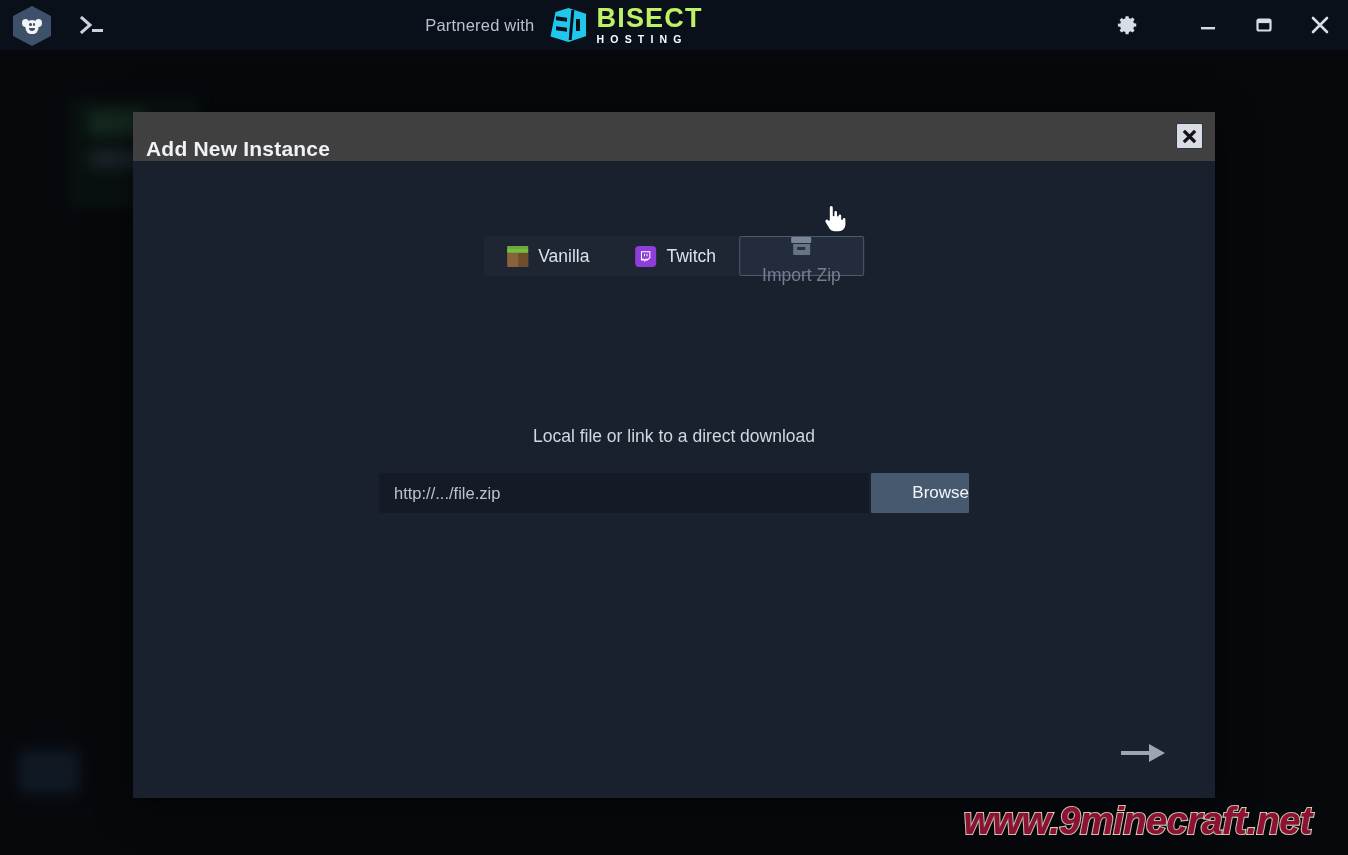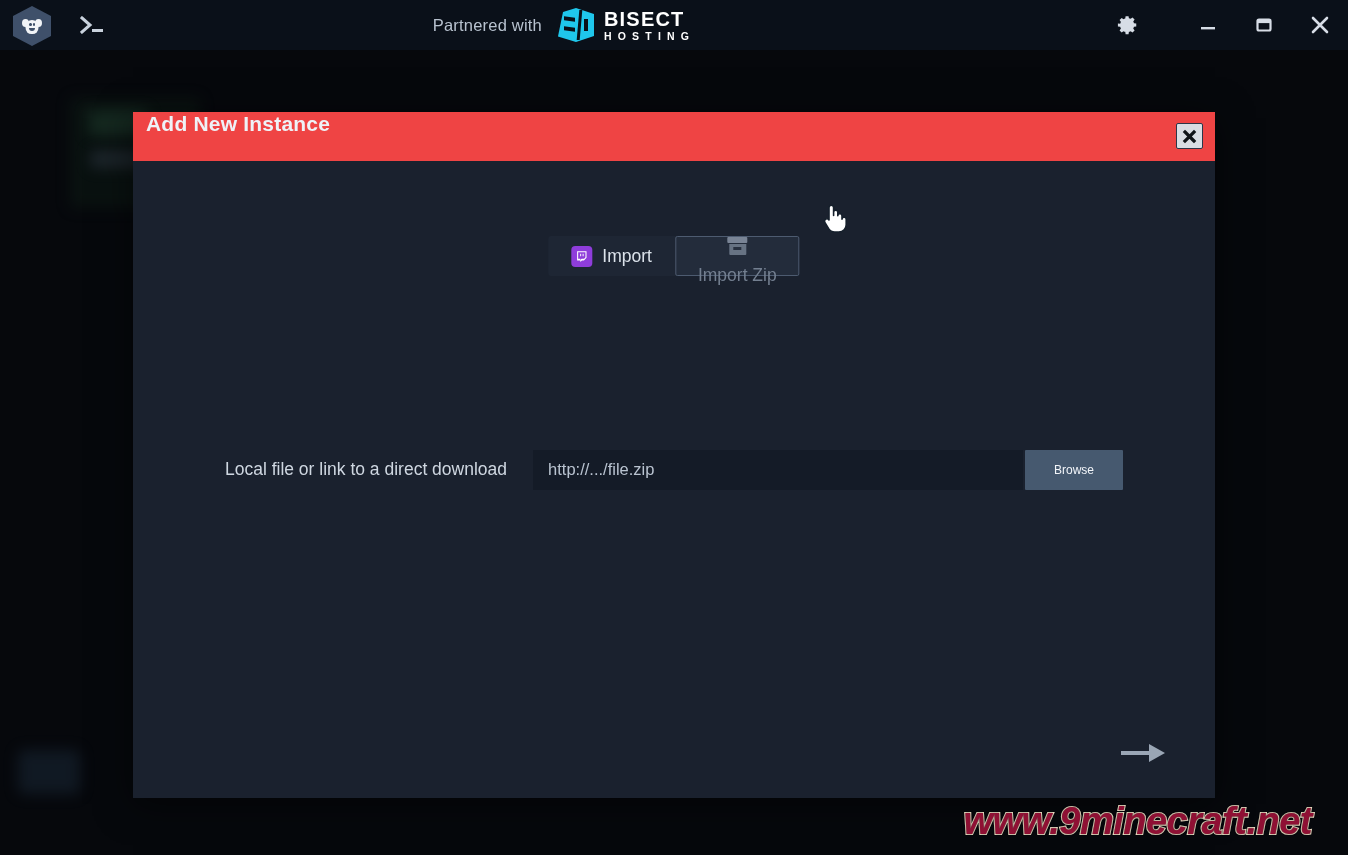--- a/index.html
+++ b/index.html
@@ -140,22 +140,22 @@
     left: 26px; top: 11px;
     width: 4px; height: 12px;
     background: #0a1019;
   }
   .bisect-words {
     display: flex;
     flex-direction: column;
     gap: 2px;
   }
   .bisect-main {
-    color: #ffffff;
-    font-size: 20px;
+    color: #bef264;
+    font-size: 27px;
     font-weight: bold;
     letter-spacing: 1.2px;
     line-height: 1;
     position: relative;
   }
   .bisect-sub {
     color: #ffffff;
     font-size: 10.5px;
     font-weight: bold;
     letter-spacing: 6.2px;
@@ -209,24 +209,24 @@
     width: 1082px; height: 686px;
     background: #1a212e;
     z-index: 30;
     box-shadow: 0 6px 34px rgba(0,0,0,0.55);
     display: flex;
     flex-direction: column;
   }
   .modal-header {
     position: relative;
     height: 49px;
-    background: #ef4444;
+    background: #404040;
     flex: 0 0 auto;
     display: flex;
-    align-items: flex-start;
+    align-items: flex-end;
   }
   .modal-title {
     margin-left: 13px;
     color: #eef2f7;
     font-size: 21px;
     font-weight: bold;
     letter-spacing: 0.2px;
   }
   .modal-close {
     position: absolute;
@@ -334,20 +334,21 @@
     width: 8px; height: 2.5px;
     background: #2a3342;
   }
 
   
   .form-area {
     position: absolute;
     left: 0; top: 0;
     width: 1082px; height: 637px;
     display: flex;
+    flex-direction: column;
     align-items: center;
     justify-content: center;
     gap: 26px;
     padding-bottom: 20px;
   }
   .form-label {
     color: #cfd7e1;
     font-size: 17.5px;
   }
   .form-row {
@@ -366,24 +367,25 @@
     padding: 0 14px;
     outline: none;
   }
   .url-input::placeholder { color: #b9c3d0; opacity: 1; }
   .browse-btn {
     width: 98px;
     height: 40px;
     background: #46596f;
     border: none;
     color: #f2f5f9;
-    font-size: 12px;
+    font-size: 17px;
     font-family: "Liberation Sans", sans-serif;
     cursor: pointer;
     border-radius: 1px;
+    text-align: right;
   }
 
   
   .next-arrow {
     position: absolute;
     right: 46px; bottom: 30px;
     width: 52px; height: 30px;
     display: flex; align-items: center; justify-content: center;
     cursor: pointer;
   }
@@ -504,30 +506,39 @@
         <svg width="15" height="15" viewBox="0 0 15 15">
           <path d="M3 3 L12 12 M12 3 L3 12" stroke="#101418" stroke-width="3.2" stroke-linecap="square"></path>
         </svg>
       </div>
     </div>
 
     <div class="modal-body">
 
       <div class="tabs">
 
+        <div class="tab">
+          <span class="tab-icon">
+            <span class="grass">
+              <span class="grass-top"></span>
+              <span class="grass-dirt"></span>
+            </span>
+          </span>
+          <span>Vanilla</span>
+        </div>
 
         <div class="tab">
           <span class="tab-icon">
             <span class="twitch">
               <svg width="13" height="13" viewBox="0 0 16 16" fill="#ffffff">
                 <path d="M2.2 1.5h11.6v8.1l-3.2 3.2H8.2l-2 1.9v-1.9H2.2V1.5zm10.3 1.3H3.5v7.9h2.6v1.6l1.6-1.6h3.1l1.7-1.7V2.8zM9 4.6h1.2v3.2H9V4.6zm-3 0h1.2v3.2H6V4.6z"></path>
               </svg>
             </span>
           </span>
-          <span>Import</span>
+          <span>Twitch</span>
         </div>
 
         <div class="tab active">
           <span class="tab-icon">
             <span class="zipbox">
               <span class="zipbox-lid"></span>
               <span class="zipbox-body"></span>
               <span class="zipbox-slot"></span>
             </span>
           </span>

